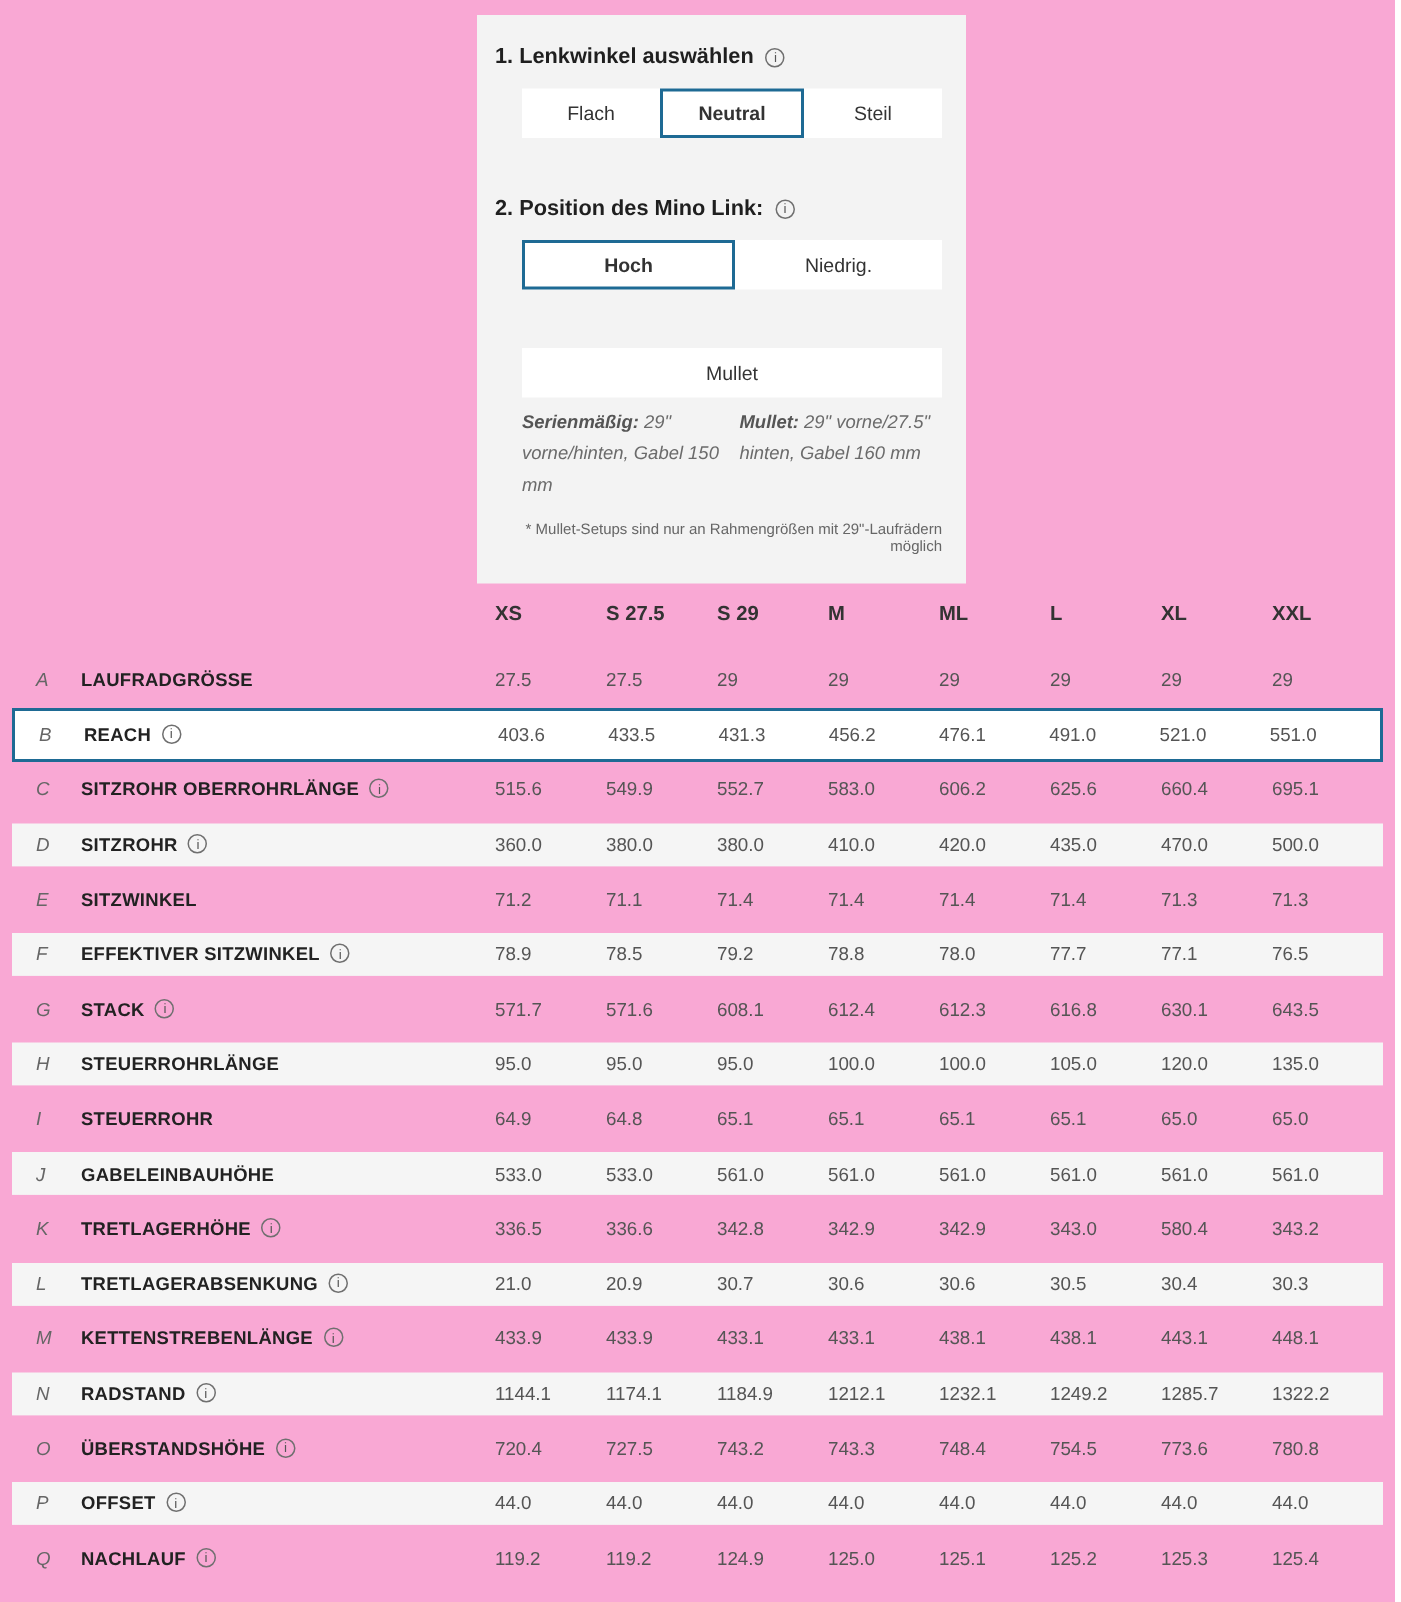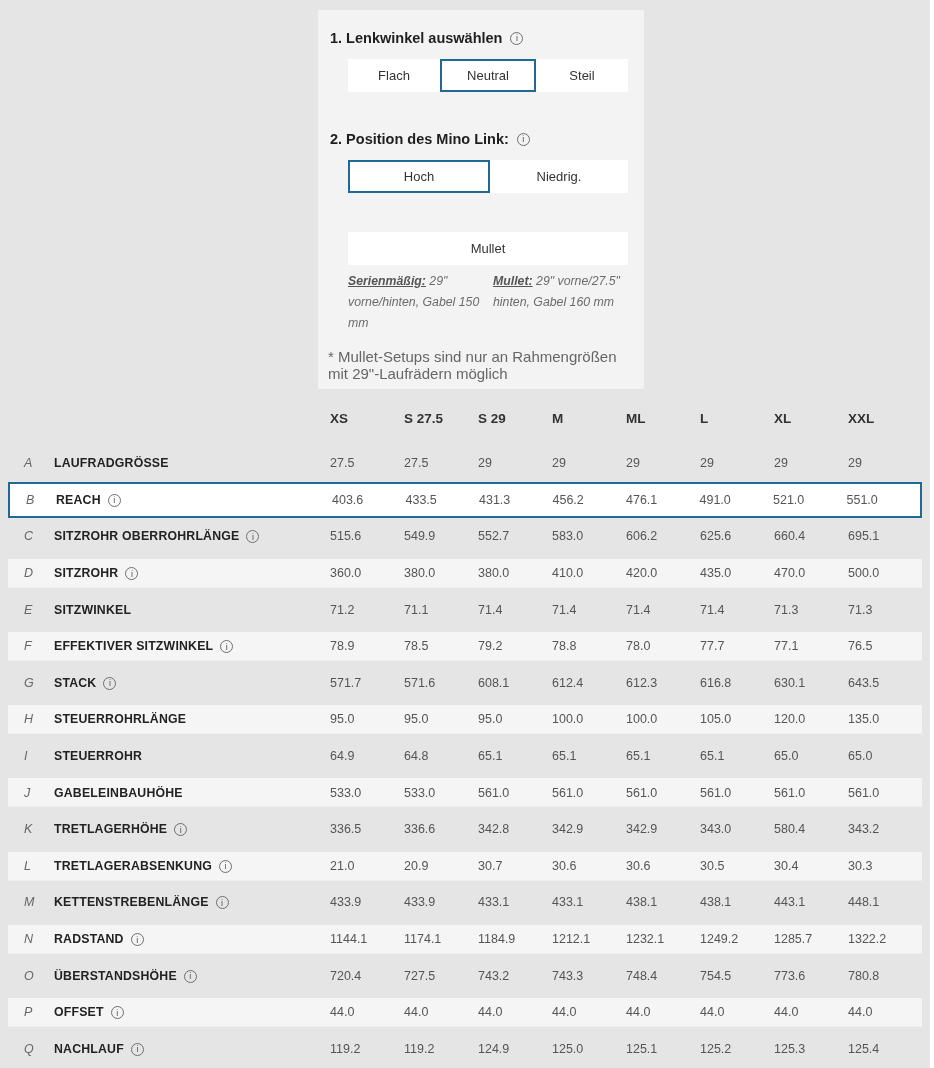--- a/index.html
+++ b/index.html
@@ -1,79 +1,79 @@
 <!DOCTYPE html>
 <html style="--accent: #1e6a94; --panel-bg: #f3f3f3; --stripe: #f5f5f5;"><head>
 <meta charset="utf-8">
 <style>
   :root { --accent:#1e6a94; --panel-bg:#f3f3f3; --stripe:#f5f5f5; }
   * { box-sizing: border-box; }
   html,body { margin:0; padding:0; background:#fff; }
   .page {
     position: relative; width: 930px; height: 1068px; overflow: hidden;
-    font-family: "Liberation Sans", sans-serif; background: #e5e5e5;
+    font-family: "Liberation Sans", sans-serif; background: #f9a8d4;
   }
 
   
   .config-panel {
     position: absolute; left: 318px; top: 10px; width: 326px; height: 379px;
     background: var(--panel-bg); padding: 14px 16px 10px 30px;
   }
   .config-section { margin-bottom: 0; }
   .config-title {
     display: flex; align-items: center; gap: 8px;
     margin: 6px 0 13px -18px;
     font-size: 14.5px; font-weight: 700; color: #1f1f1f;
   }
   .btn-row { display: flex; gap: 0; margin-bottom: 39px; }
   .config-section:last-of-type .btn-row { margin-bottom: 6px; }
   .opt-btn {
     flex: 1; height: 33px; background: #fff; border: none;
     font-family: inherit; font-size: 13px; color: #333; cursor: pointer;
     padding: 0;
   }
-  .opt-btn.selected { border: 2px solid var(--accent); }
+  .opt-btn.selected { border: 2px solid var(--accent); font-weight: bold; }
 
   .descriptions { display: flex; gap: 10px; margin-bottom: 14px; }
   .desc {
     flex: 1; font-style: italic; font-size: 12.3px; color: #6b6b6b;
     line-height: 1.7;
   }
-  .desc .lead { font-weight: 700; color: #555; text-decoration: underline; }
-
-  .footnote { margin-left: -20px; font-size: 15px; color: #666; }
+  .desc .lead { font-weight: 700; color: #555; }
+
+  .footnote { margin-left: -20px; font-size: 10px; color: #666; text-align: right; }
 
   
   .info-icon {
     display: inline-flex; align-items: center; justify-content: center;
     width: 13px; height: 13px; border: 1px solid #6f6f6f; border-radius: 50%;
     color: #555; font-size: 9px; font-weight: 400; font-style: normal;
     flex: 0 0 auto; cursor: pointer;
   }
   .info-icon::before { content: "i"; }
 
   
-  .geo-table { position: absolute; left: 8px; top: 403px; width: 914px; }
+  .geo-table { position: absolute; left: 8px; top: 393px; width: 914px; }
   .table-header, .geo-row {
     display: grid;
     grid-template-columns: 30px 276px repeat(8, 1fr);
     align-items: center; padding-left: 16px;
   }
   .table-header { height: 42px; align-items: start; padding-top: 8px; }
   .size-col { font-size: 13.5px; font-weight: 700; color: #333; }
 
   .geo-row { height: 36.6px; }
   .geo-row.striped {
     background: linear-gradient(var(--stripe), var(--stripe)) no-repeat 0 4px;
     background-size: 100% 28.6px;
   }
   .geo-row.highlight { background: #fff; border: 2px solid var(--accent); }
 
   .letter { font-size: 12.5px; font-style: italic; color: #666; }
-  .label-cell { display: inline-flex; align-items: flex-end; gap: 7px; }
+  .label-cell { display: inline-flex; align-items: flex-start; gap: 7px; }
   .label-cell .lbl {
     font-size: 12.3px; font-weight: 700; color: #222; letter-spacing: 0.2px;
   }
   .val { font-size: 12.5px; color: #555; }
 </style>
 </head>
 <body>
 
 <div class="page">
 

